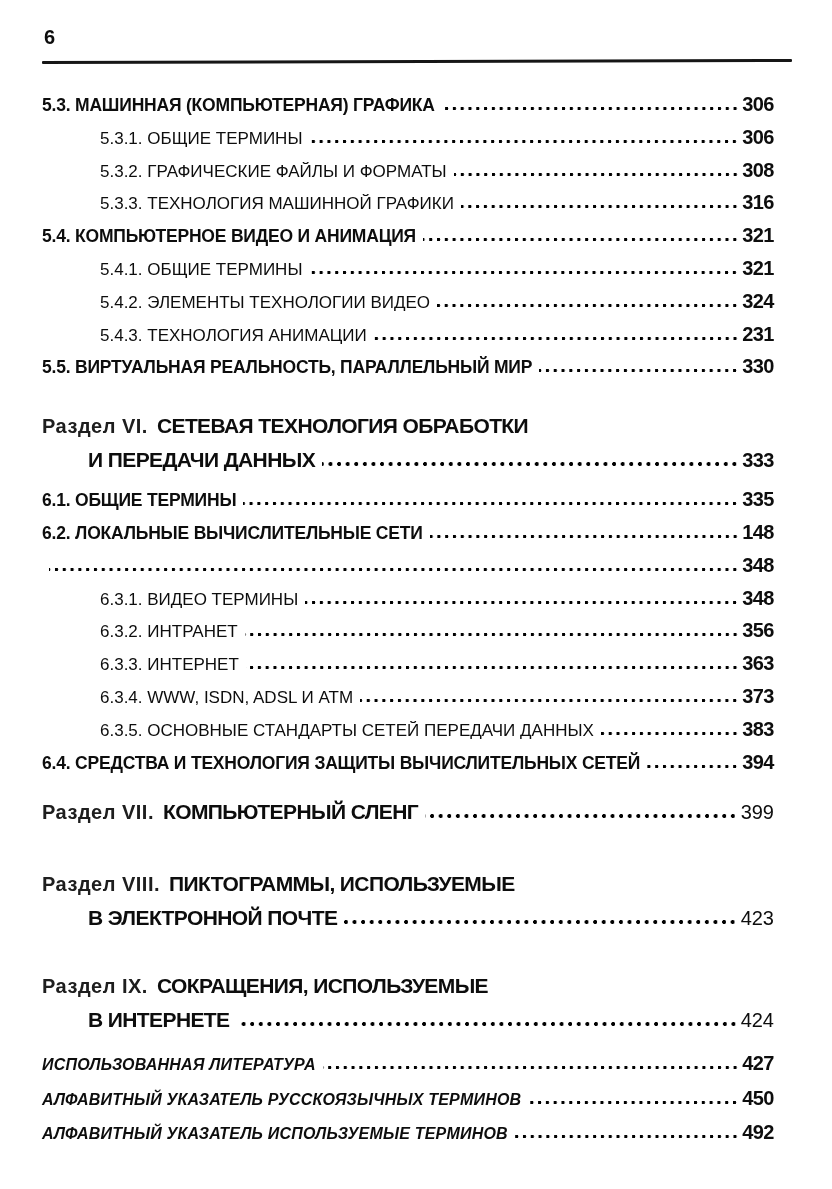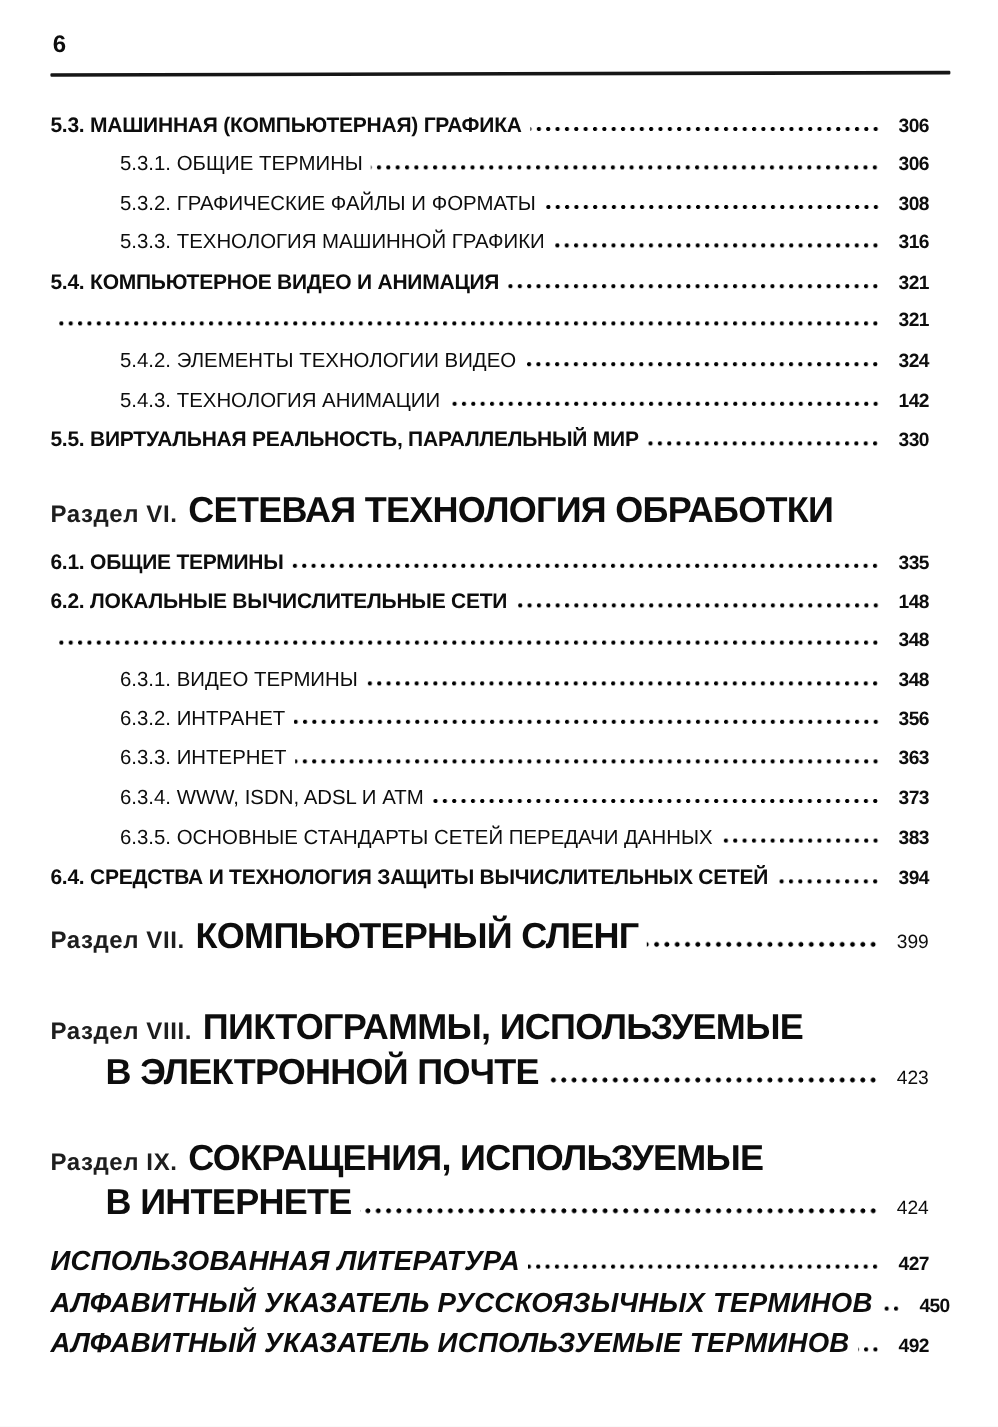--- a/index.html
+++ b/index.html
@@ -46,21 +46,21 @@
     align-items: baseline;
     height: 32.8px;
     line-height: 32.8px;
     font-size: 17px;
   }
   .row.lv2 .lbl { padding-left: 58px; }
   .row.b .lbl { font-weight: 700; font-size: 17.5px; letter-spacing: -0.2px; }
   .row.bi .lbl {
     font-weight: 700;
     font-style: italic;
-    font-size: 23px;
+    font-size: 16px;
     letter-spacing: 0.2px;
   }
   .row.last3 { height: 34.5px; line-height: 34.5px; }
   .lbl { white-space: nowrap; }
   
   .dots {
     flex: 1 1 auto;
     min-width: 18px;
     height: 5px;
     margin: 0 2px 1px 7px;
@@ -70,37 +70,36 @@
     background-position: right bottom;
   }
   .dots.lg {
     height: 6px;
     margin-bottom: 2px;
     background-image: radial-gradient(circle at 3px 3px, #000 1.7px, transparent 2.3px);
     background-size: 8.6px 6px;
   }
   
   .num {
-    font-size: 16px;
+    font-size: 20px;
     font-weight: 700;
     letter-spacing: -0.5px;
     white-space: nowrap;
-    margin-left: 12px;
   }
   .num.reg { font-weight: 400; letter-spacing: 0; }
   
   .section { }
   .hline {
     display: flex;
     align-items: baseline;
     line-height: 33px;
     white-space: nowrap;
   }
   .htext {
-    font-size: 30px;
+    font-size: 21px;
     font-weight: 700;
     letter-spacing: -0.6px;
     white-space: nowrap;
   }
   .prefix {
     font-size: 20px;
     font-weight: 700;
     letter-spacing: 0.5px;
     color: #2b2b2b;
     opacity: 0.88;
@@ -140,42 +139,48 @@
         <span class="lbl">5.3.3. ТЕХНОЛОГИЯ МАШИННОЙ ГРАФИКИ</span>
         <span class="dots"></span>
         <span class="num">316</span>
       </div>
       <div class="row b">
         <span class="lbl">5.4. КОМПЬЮТЕРНОЕ ВИДЕО И АНИМАЦИЯ</span>
         <span class="dots"></span>
         <span class="num">321</span>
       </div>
       <div class="row lv2">
+        <span class="lbl">5.4.1. ОБЩИЕ ТЕРМИНЫ</span>
         <span class="dots"></span>
         <span class="num">321</span>
       </div>
       <div class="row lv2">
         <span class="lbl">5.4.2. ЭЛЕМЕНТЫ ТЕХНОЛОГИИ ВИДЕО</span>
         <span class="dots"></span>
         <span class="num">324</span>
       </div>
       <div class="row lv2">
         <span class="lbl">5.4.3. ТЕХНОЛОГИЯ АНИМАЦИИ</span>
         <span class="dots"></span>
-        <span class="num">142</span>
+        <span class="num">231</span>
       </div>
       <div class="row b">
         <span class="lbl">5.5. ВИРТУАЛЬНАЯ РЕАЛЬНОСТЬ, ПАРАЛЛЕЛЬНЫЙ МИР</span>
         <span class="dots"></span>
         <span class="num">330</span>
       </div>
       <div class="section section-1">
         <div class="hline">
           <span class="prefix">Раздел VI.</span>
           <span class="htext">СЕТЕВАЯ ТЕХНОЛОГИЯ ОБРАБОТКИ</span>
+        </div>
+        <div class="hline cont">
+          <span class="htext">И ПЕРЕДАЧИ ДАННЫХ</span>
+          <span class="dots lg"></span>
+          <span class="num">333</span>
         </div>
       </div>
       <div class="row b">
         <span class="lbl">6.1. ОБЩИЕ ТЕРМИНЫ</span>
         <span class="dots"></span>
         <span class="num">335</span>
       </div>
       <div class="row b">
         <span class="lbl">6.2. ЛОКАЛЬНЫЕ ВЫЧИСЛИТЕЛЬНЫЕ СЕТИ</span>
         <span class="dots"></span>

